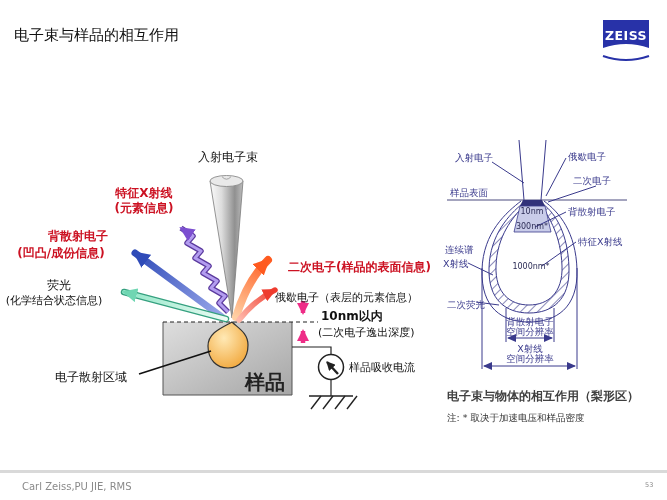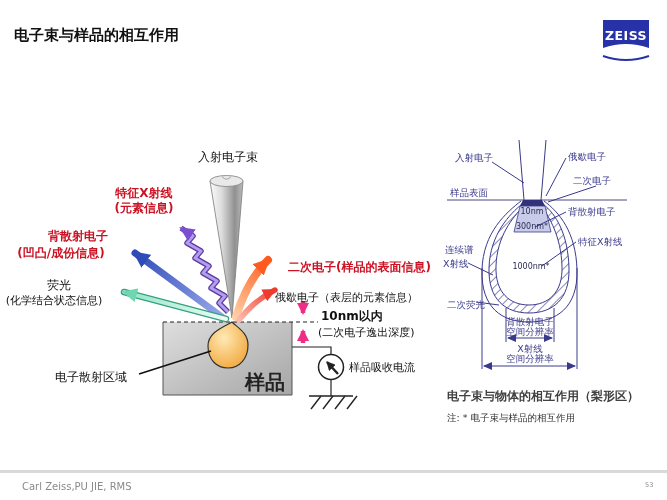--- a/index.html
+++ b/index.html
@@ -1,17 +1,17 @@
 <!DOCTYPE html>
 <html><head>
 <meta charset="utf-8">
 <style>
   html,body{margin:0;padding:0;background:#e9e9e9;font-family:"DejaVu Sans",sans-serif;}
   .slide{position:relative;width:667px;height:500px;background:#ffffff;overflow:hidden;}
-  .title{position:absolute;left:14px;top:26px;font-size:15px;font-weight:bold;color:#111;font-family:"Liberation Sans","DejaVu Sans",sans-serif;}
+  .title{position:absolute;left:14px;top:26px;font-size:15px;font-weight:normal;color:#111;font-family:"Liberation Sans","DejaVu Sans",sans-serif;}
   .caption{position:absolute;left:447px;top:388px;width:215px;font-size:12px;font-weight:600;color:#404040;}
   .note{position:absolute;left:447px;top:412px;width:215px;font-size:9.5px;color:#333;}
   .footer-line{position:absolute;left:0;top:470px;width:667px;height:3px;background:#d9d9d9;}
   .footer-left{position:absolute;left:22px;top:481px;font-size:10px;color:#8a8a8a;}
   .footer-page{position:absolute;left:645px;top:481px;font-size:6.5px;color:#8a8a8a;}
   svg{position:absolute;left:0;top:0;}
   svg text{font-family:"DejaVu Sans",sans-serif;}
   .t-black{fill:#111;font-size:12px;}
   .t-red{fill:#cc1122;font-size:12px;font-weight:bold;}
   .t-navy{fill:#3a3a8c;font-size:9.5px;}
@@ -200,19 +200,19 @@
     <text class="t-navy" x="443" y="267">X射线</text>
     <text class="t-nm" x="531" y="269" text-anchor="middle" font-size="8.5">1000nm*</text>
     <text class="t-navy" x="447" y="308">二次荧光</text>
     <text class="t-navy" x="530" y="325" text-anchor="middle" font-size="9">背散射电子</text>
     <text class="t-navy" x="530" y="334.5" text-anchor="middle" font-size="9">空间分辨率</text>
     <text class="t-navy" x="530" y="352" text-anchor="middle" font-size="9">X射线</text>
     <text class="t-navy" x="530" y="362" text-anchor="middle" font-size="9">空间分辨率</text>
   </svg>
 
   <div class="caption">电子束与物体的相互作用（梨形区）</div>
-  <div class="note">注: * 电子束与样品的相互作用</div>
+  <div class="note">注: * 取决于加速电压和样品密度</div>
 
   <div class="footer-line"></div>
   <div class="footer-left">Carl Zeiss,PU JIE, RMS</div>
   <div class="footer-page">53</div>
 
 </div>
 
 </body></html>

